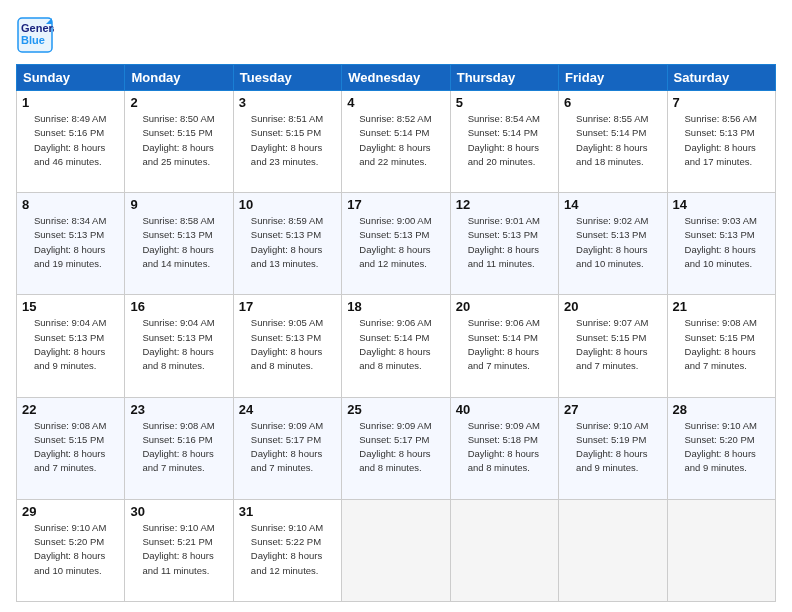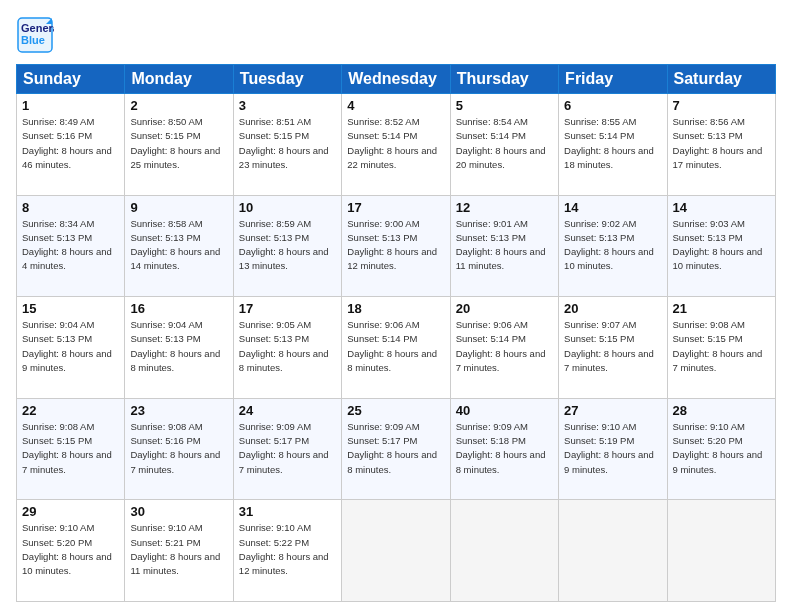--- a/index.html
+++ b/index.html
@@ -44,21 +44,21 @@
       flex: 1;
       border-collapse: collapse;
       width: 100%;
       table-layout: fixed;
     }
     .calendar th {
       background-color: #1565C0;
       color: #fff;
       text-align: left;
       padding: 5px 6px;
-      font-size: 16px;
+      font-size: 13px;
       font-weight: bold;
       border: 1px solid #1a7fd4;
     }
     .calendar td {
       border: 1px solid #ccc;
       vertical-align: top;
       padding: 4px 5px;
       font-size: 9.5px;
       color: #333;
       background: #fff;
@@ -70,20 +70,21 @@
     .day-num {
       font-size: 13px;
       font-weight: bold;
       color: #111;
       display: block;
       margin-bottom: 2px;
     }
     .day-info {
       line-height: 1.5;
       font-size: 9.5px;
+      margin-left: 12px;
     }
     .empty-cell {
       background: #f5f5f5 !important;
     }
     .logo-wrapper {
       display: flex;
       align-items: center;
       gap: 4px;
     }
   </style>
@@ -178,21 +179,21 @@
           <span>Daylight: 8 hours and 17 minutes.</span>
         </div>
       </td>
         </tr>
         <tr>
           <td>
         <span class="day-num">8</span>
         <div class="day-info">
           <span>Sunrise: 8:34 AM</span><br>
           <span>Sunset: 5:13 PM</span><br>
-          <span>Daylight: 8 hours and 4 minutes.</span>
+          <span>Daylight: 8 hours and 19 minutes.</span>
         </div>
       </td>
           <td>
         <span class="day-num">9</span>
         <div class="day-info">
           <span>Sunrise: 8:58 AM</span><br>
           <span>Sunset: 5:13 PM</span><br>
           <span>Daylight: 8 hours and 14 minutes.</span>
         </div>
       </td>

